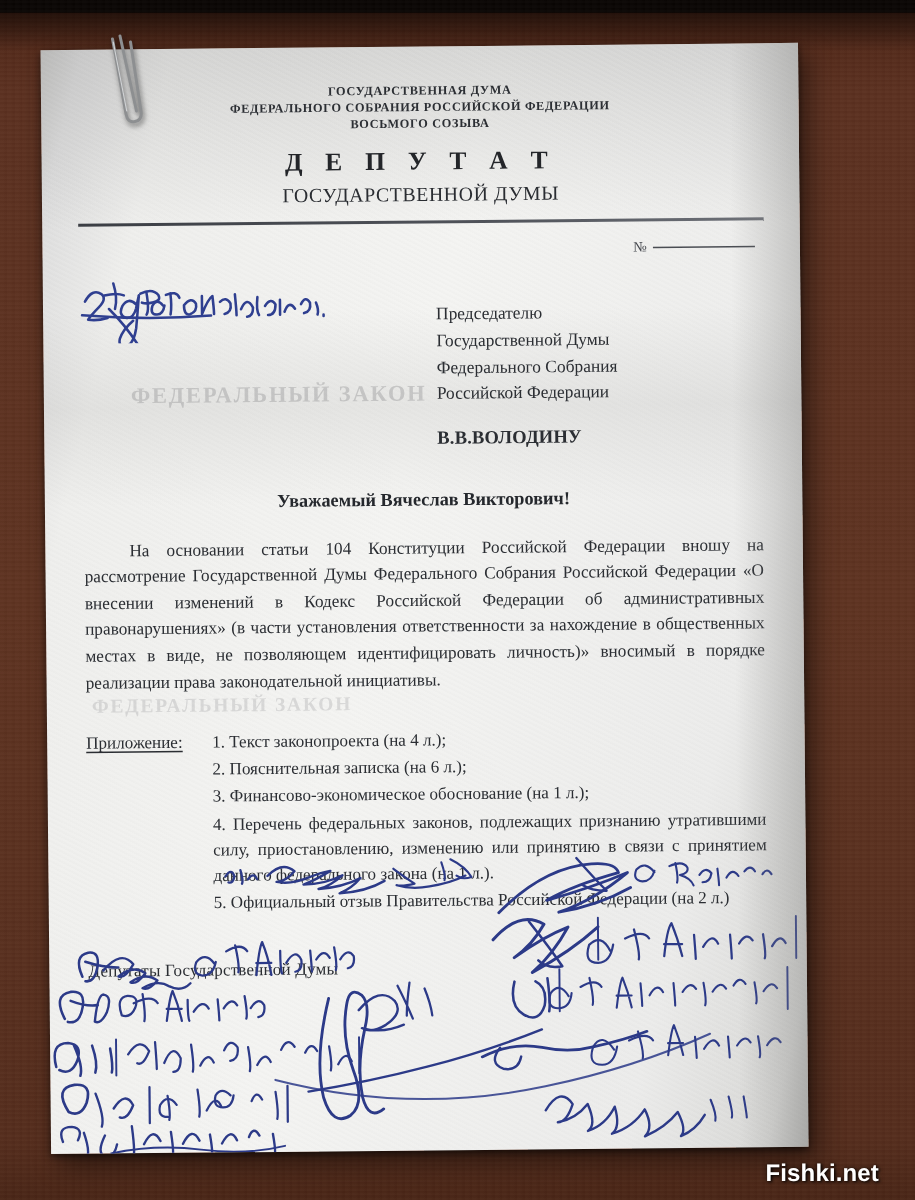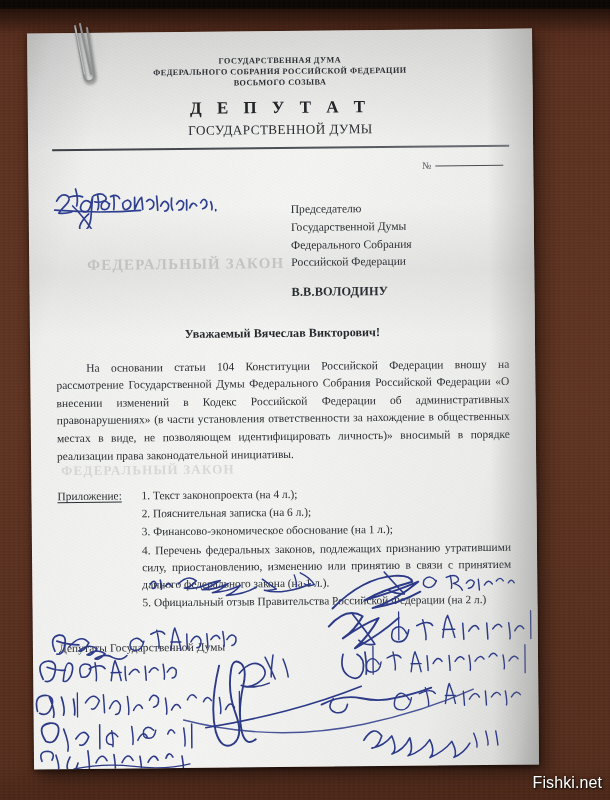--- a/index.html
+++ b/index.html
@@ -259,25 +259,25 @@
     position: absolute;
     left: 68px;
     top: 22px;
     z-index: 40;
     filter: drop-shadow(1px 2px 1.6px rgba(0,0,0,.5));
   }
 
   
   .fishki {
     position: absolute;
-    right: 8px;
+    right: 24px;
     bottom: 8px;
     font-family: "Liberation Sans", sans-serif;
     font-size: 16px;
-    font-weight: normal;
+    font-weight: bold;
     color: #ffffff;
     text-shadow: 1px 1px 2px rgba(0,0,0,.85), 0 0 3px rgba(0,0,0,.6);
     letter-spacing: .1px;
     z-index: 50;
   }
 </style>
 </head>
 <body>
 
 <div id="scene">

